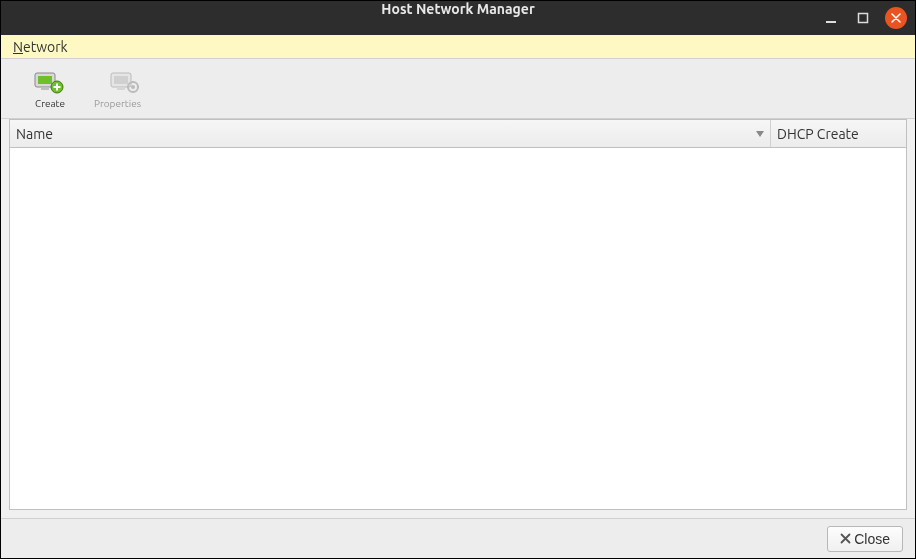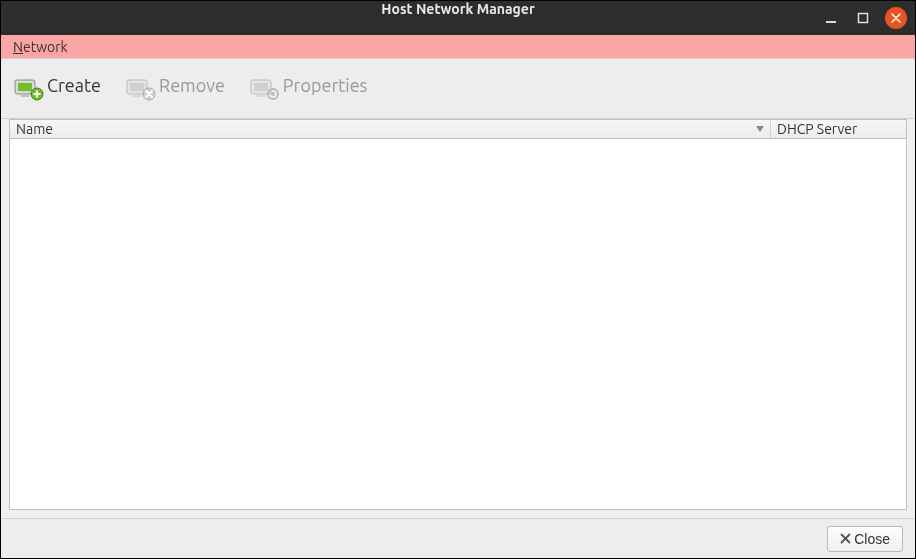--- a/index.html
+++ b/index.html
@@ -57,21 +57,21 @@
       border-radius: 50%;
       width: 22px;
       height: 22px;
       color: #fff;
     }
     .win-btn svg { display: block; }
 
     
     .menubar {
       height: 24px;
-      background: #fca5a5;
+      background: #fef9c3;
       display: flex;
       align-items: center;
       padding: 0 6px;
       border-bottom: 1px solid #d0d0d0;
       flex-shrink: 0;
       font-size: 14px;
       color: #333;
     }
     .menubar .menu-item {
       padding: 2px 6px;
@@ -87,28 +87,29 @@
       background: #ededed;
       display: flex;
       align-items: center;
       padding: 4px 8px;
       gap: 16px;
       border-bottom: 1px solid #d0d0d0;
       flex-shrink: 0;
     }
     .tool-btn {
       display: flex;
-      align-items: flex-start;
+      flex-direction: column;
+      align-items: flex-end;
       justify-content: center;
       gap: 2px;
       min-width: 60px;
       padding: 2px 4px;
       cursor: pointer;
       color: #333;
-      font-size: 18px;
+      font-size: 10px;
     }
     .tool-btn.disabled {
       color: #999;
       cursor: default;
     }
     .tool-btn .icon-wrap {
       width: 32px;
       height: 28px;
       display: flex;
       align-items: center;
@@ -125,21 +126,21 @@
     }
     .table-area {
       flex: 1;
       margin: 0 8px 8px 8px;
       background: #fff;
       border: 1px solid #c0c0c0;
       border-top: none;
       min-height: 0;
     }
     .table-header {
-      height: 20px;
+      height: 29px;
       background: linear-gradient(#f6f6f6, #ececec);
       border: 1px solid #c0c0c0;
       display: flex;
       font-size: 14px;
       color: #333;
       margin: 0 8px;
     }
     .th {
       display: flex;
       align-items: center;
@@ -229,32 +230,20 @@
         <svg width="32" height="26" viewBox="0 0 32 26">
           <rect x="2" y="4" width="20" height="14" rx="2" fill="#d9d9d9" stroke="#888" stroke-width="1"></rect>
           <rect x="5" y="7" width="14" height="8" fill="#6fbf2a"></rect>
           <rect x="8" y="18" width="8" height="3" fill="#bfbfbf"></rect>
           <circle cx="24" cy="18" r="6" fill="#6fbf2a" stroke="#3e7a12" stroke-width="1"></circle>
           <rect x="23" y="14.5" width="2" height="7" fill="#fff"></rect>
           <rect x="20.5" y="17" width="7" height="2" fill="#fff"></rect>
         </svg>
       </span>
       <span>Create</span>
-    </div>
-    <div class="tool-btn disabled">
-      <span class="icon-wrap">
-        <svg width="32" height="26" viewBox="0 0 32 26">
-          <rect x="2" y="4" width="20" height="14" rx="2" fill="#e5e5e5" stroke="#bbb" stroke-width="1"></rect>
-          <rect x="5" y="7" width="14" height="8" fill="#d0d0d0"></rect>
-          <rect x="8" y="18" width="8" height="3" fill="#d6d6d6"></rect>
-          <circle cx="24" cy="18" r="6" fill="#d0d0d0" stroke="#aaa" stroke-width="1"></circle>
-          <path d="M21 15 L27 21 M27 15 L21 21" stroke="#fff" stroke-width="2" stroke-linecap="round"></path>
-        </svg>
-      </span>
-      <span>Remove</span>
     </div>
     <div class="tool-btn disabled">
       <span class="icon-wrap">
         <svg width="32" height="26" viewBox="0 0 32 26">
           <rect x="2" y="4" width="20" height="14" rx="2" fill="#e5e5e5" stroke="#bbb" stroke-width="1"></rect>
           <rect x="5" y="7" width="14" height="8" fill="#d0d0d0"></rect>
           <rect x="8" y="18" width="8" height="3" fill="#d6d6d6"></rect>
           <circle cx="24" cy="18" r="5" fill="none" stroke="#bbb" stroke-width="2"></circle>
           <circle cx="24" cy="18" r="2" fill="#bbb"></circle>
           <g stroke="#bbb" stroke-width="2">
@@ -272,21 +261,21 @@
   <div class="table-header">
     <div class="th th-name">
       <span>Name</span>
       <span class="sort-ind">
         <svg width="8" height="6" viewBox="0 0 8 6">
             <path d="M0 0 L8 0 L4 6 Z" fill="#888"></path>
           </svg>
       </span>
     </div>
     <div class="th th-dhcp">
-      <span>DHCP Server</span>
+      <span>DHCP Create</span>
     </div>
   </div>
 
   <div class="content">
     <div class="table-area"></div>
   </div>
 
   <div class="footer">
     <button class="btn">
       <span class="x-icon">

